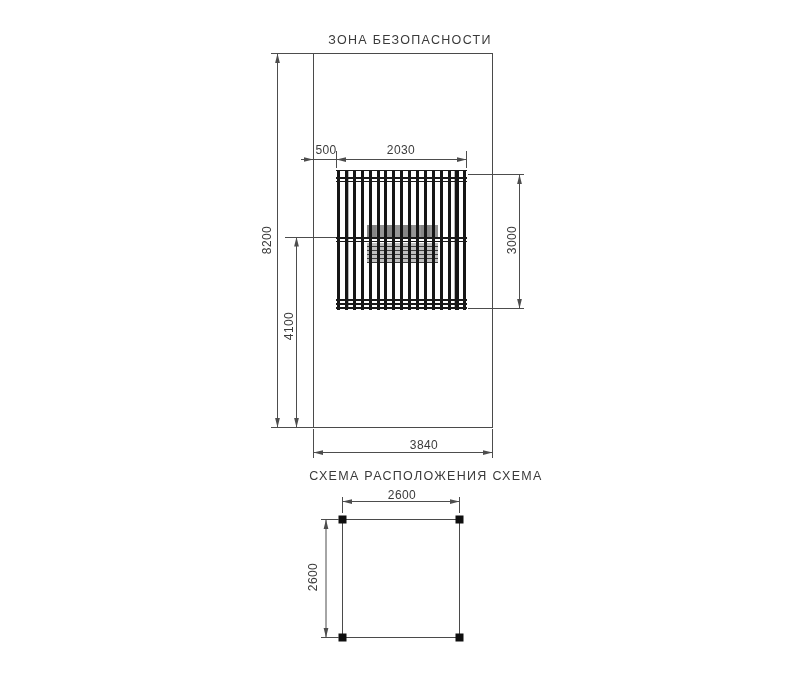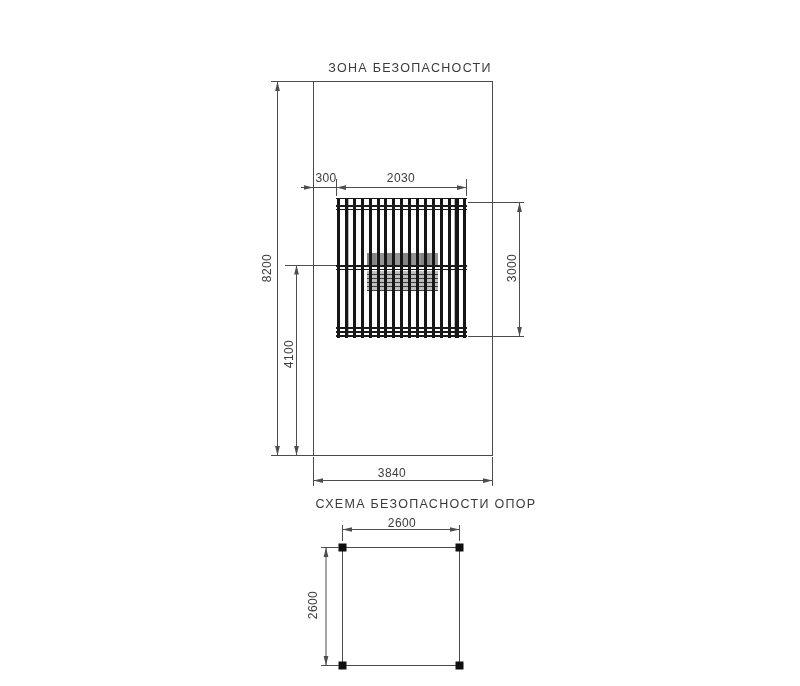--- a/index.html
+++ b/index.html
@@ -1,20 +1,20 @@
 <!DOCTYPE html>
 <html><head>
 <meta charset="utf-8">
 <style>
   html,body{margin:0;padding:0;}
   body{
     width:800px;height:686px;background:#ffffff;position:relative;overflow:hidden;
     font-family:"Liberation Sans",sans-serif;
   }
-  .canvas{position:absolute;left:0;top:0;width:800px;height:572px;margin-top:28px;}
+  .canvas{position:absolute;left:0;top:0;width:800px;height:572px;}
   
   .lbl{
     position:absolute;font-size:12px;color:#3b3b3b;white-space:nowrap;
     transform:translate(-50%,-50%);letter-spacing:.4px;line-height:1;
     font-family:"Liberation Sans",sans-serif;
   }
   .lbl.rot{transform:translate(-50%,-50%) rotate(-90deg);}
   .title{
     position:absolute;font-size:12.5px;color:#3a3a3a;white-space:nowrap;
     transform:translate(-50%,-50%);letter-spacing:1.3px;line-height:1;
@@ -121,24 +121,24 @@
     <g stroke="#4d4d4d" stroke-width="1">
       <path class="crisp" d="M321,519.5 H338.5"></path>
       <path class="crisp" d="M321,637.5 H338.5"></path>
       <path d="M326,519.5 V637.5" marker-start="url(#arw)" marker-end="url(#arw)"></path>
     </g>
   </svg>
 
   <div class="labels">
     <span class="title" style="left:410px;top:40px">ЗОНА БЕЗОПАСНОСТИ</span>
 
-    <span class="lbl" style="left:326px;top:150px">300</span>
+    <span class="lbl" style="left:326px;top:150px">500</span>
     <span class="lbl" style="left:401px;top:150px">2030</span>
     <span class="lbl rot" style="left:267px;top:240px">8200</span>
     <span class="lbl rot" style="left:289px;top:326px">4100</span>
     <span class="lbl rot" style="left:512px;top:240px">3000</span>
-    <span class="lbl" style="left:392px;top:445px">3840</span>
+    <span class="lbl" style="left:424px;top:445px">3840</span>
 
-    <span class="title" style="left:426px;top:476px">СХЕМА БЕЗОПАСНОСТИ ОПОР</span>
+    <span class="title" style="left:426px;top:476px">СХЕМА РАСПОЛОЖЕНИЯ СХЕМА</span>
     <span class="lbl" style="left:402px;top:495px">2600</span>
     <span class="lbl rot" style="left:313px;top:577px">2600</span>
   </div>
 </div>
 
 </body></html>

